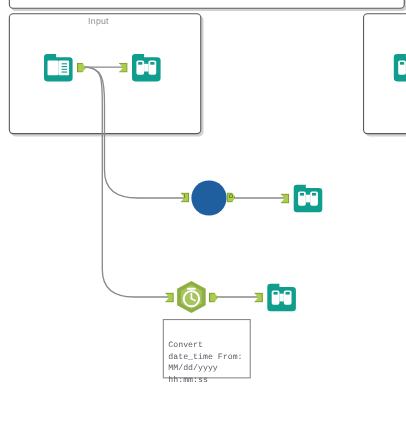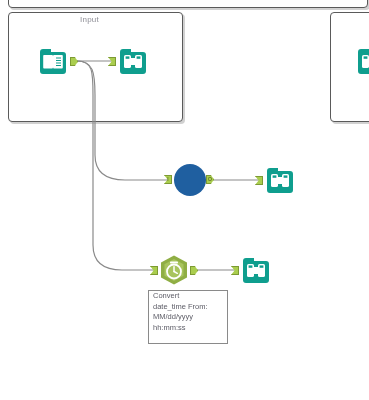--- a/index.html
+++ b/index.html
@@ -90,25 +90,25 @@
     border-radius: 50%;
     background: #1f5fa0;
   }
 
   
   .annotation {
     position: absolute;
     border: 1px solid #8a8a8a;
     background: #ffffff;
     box-sizing: border-box;
-    padding: 0 3px 2px 4px;
+    padding: 18px 3px 2px 4px;
     font-size: 7.5px;
     line-height: 10.6px;
     color: #5c5c66;
-    font-family: Liberation Sans, sans-serif;
+    font-family: Liberation Mono, monospace;
     white-space: pre-line;
   }
 </style>
 </head>
 <body>
 
 <div id="canvas">
 
   <div class="container" style="left:8px; top:-14px; width:360px; height:22px;"></div>
 

